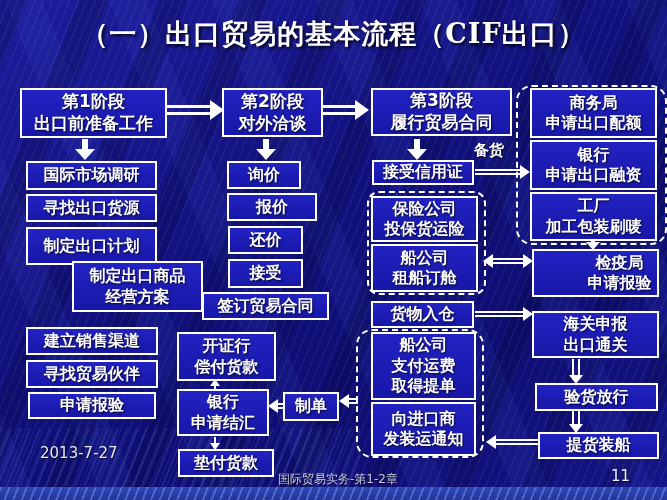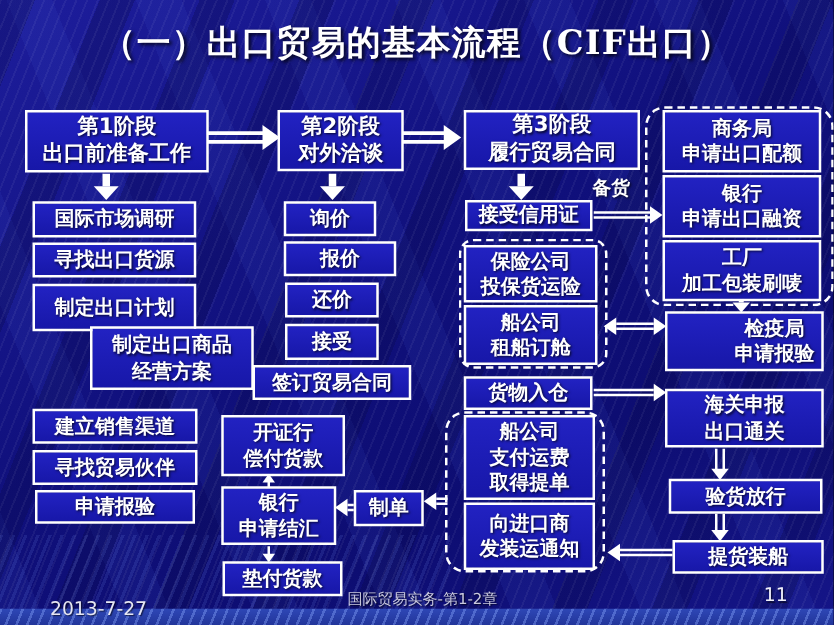--- a/index.html
+++ b/index.html
@@ -26,21 +26,21 @@
     position:absolute;box-sizing:border-box;z-index:3;
     background:linear-gradient(180deg,#2222c2 0%,#1717a8 100%);
     border:2px solid #fff;
     display:flex;align-items:center;justify-content:center;text-align:center;
     white-space:pre-line;font-weight:700;font-size:16px;line-height:1.28;
     text-shadow:1px 1px 2px rgba(0,0,0,.75);
   }
   .box.stage{font-size:17px;}
   .dashed{position:absolute;box-sizing:border-box;border:2px dashed #fff;border-radius:16px;z-index:1;}
   .freelabel{position:absolute;z-index:3;font-weight:700;font-size:15px;text-shadow:1px 1px 2px rgba(0,0,0,.75);}
-  .footer-date{position:absolute;left:40px;top:478px;font-size:15px;color:#e6e6f2;z-index:4;text-shadow:1px 1px 1px rgba(0,0,0,.6);}
+  .footer-date{position:absolute;left:40px;top:444px;font-size:15px;color:#e6e6f2;z-index:4;text-shadow:1px 1px 1px rgba(0,0,0,.6);}
   .footer-course{position:absolute;left:278px;top:471px;font-size:12px;color:#c9c9dd;z-index:4;text-shadow:1px 1px 1px rgba(0,0,0,.6);}
   .footer-page{position:absolute;left:611px;top:467px;font-size:15px;color:#f0f0fa;z-index:5;text-shadow:1px 1px 1px rgba(0,0,0,.6);}
 
   
   .harrow{position:absolute;z-index:2;}
   .harrow .shaft{position:absolute;left:0;right:11px;top:50%;margin-top:-5px;height:10px;box-sizing:border-box;border-top:3px solid #fff;border-bottom:3px solid #fff;}
   .harrow .head{position:absolute;right:-1px;top:50%;margin-top:-10px;width:0;height:0;border-top:10px solid transparent;border-bottom:10px solid transparent;border-left:14px solid #fff;}
   .harrow.sm .shaft{right:9px;margin-top:-3px;height:6px;border-top-width:2px;border-bottom-width:2px;}
   .harrow.sm .head{margin-top:-7px;border-top-width:7px;border-bottom-width:7px;border-left-width:10px;}
   .harrow.rev .shaft{left:9px;right:0;}

